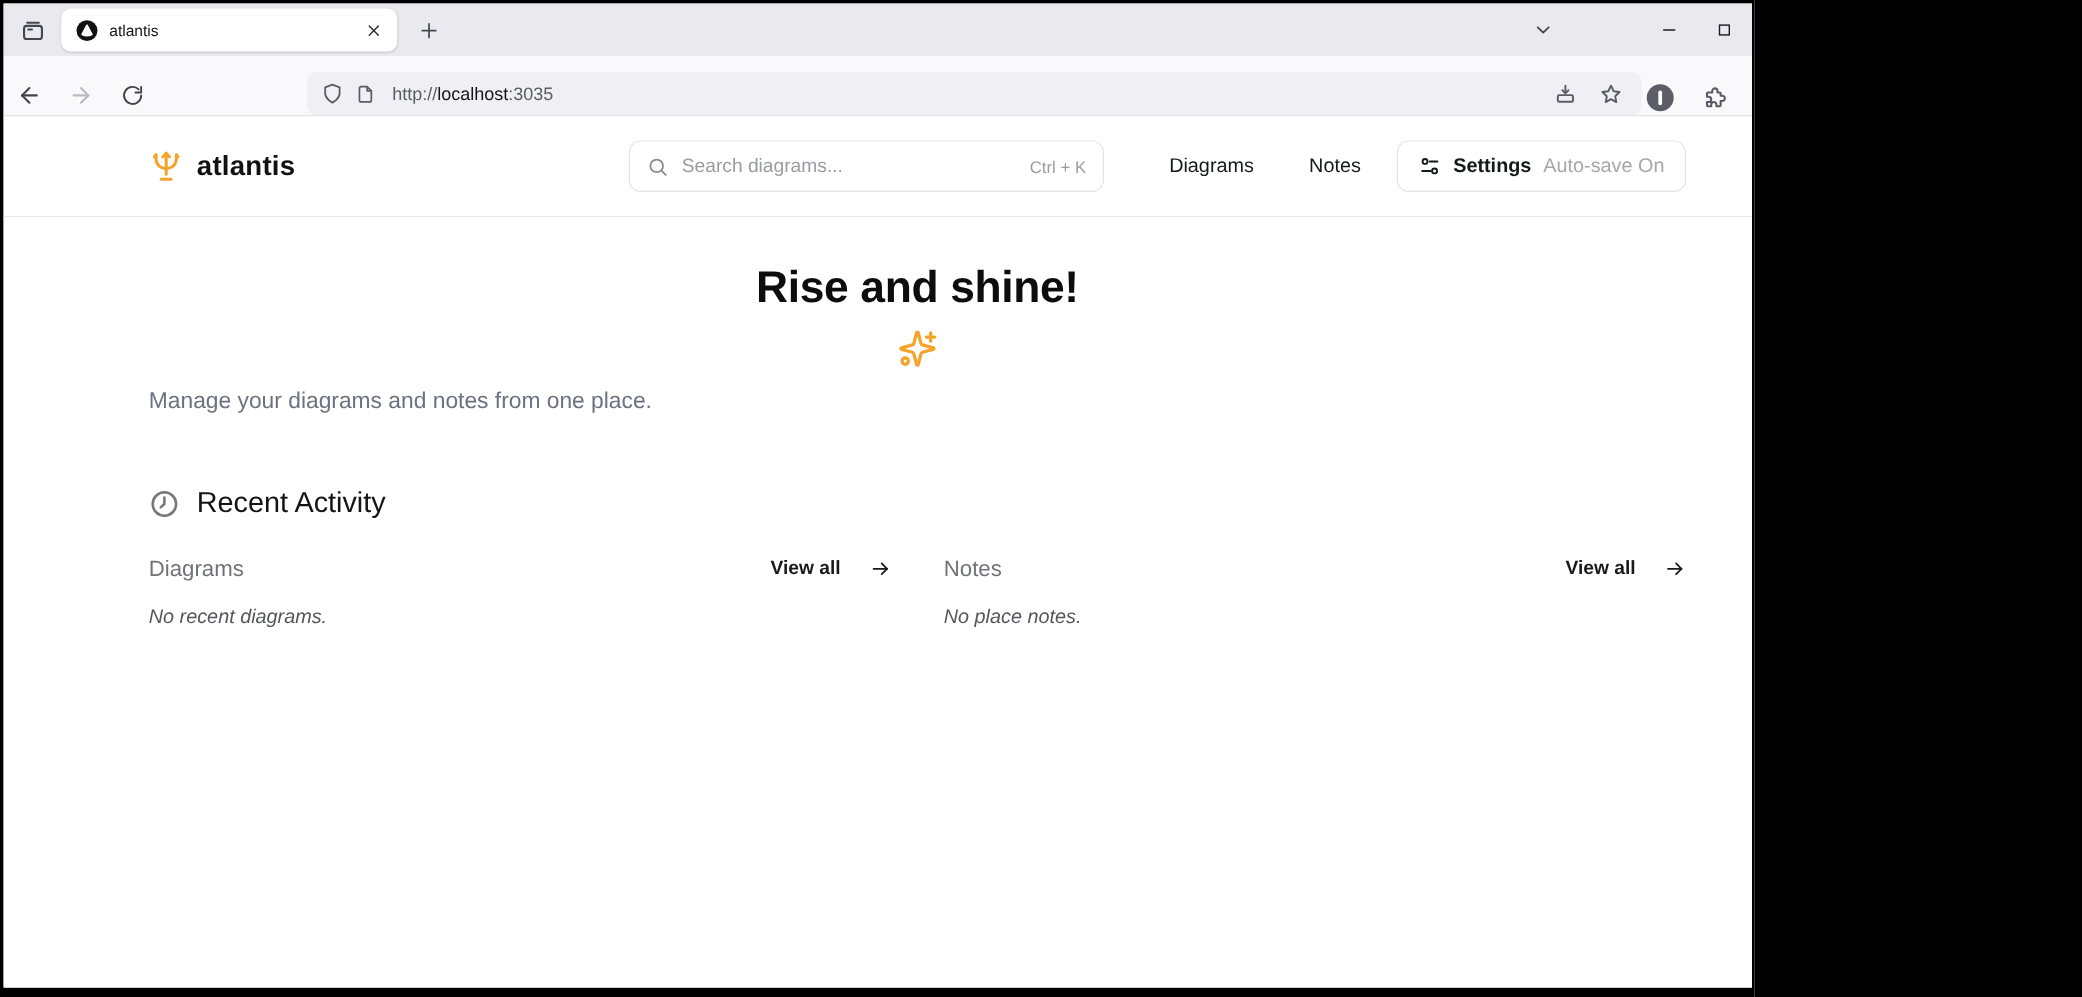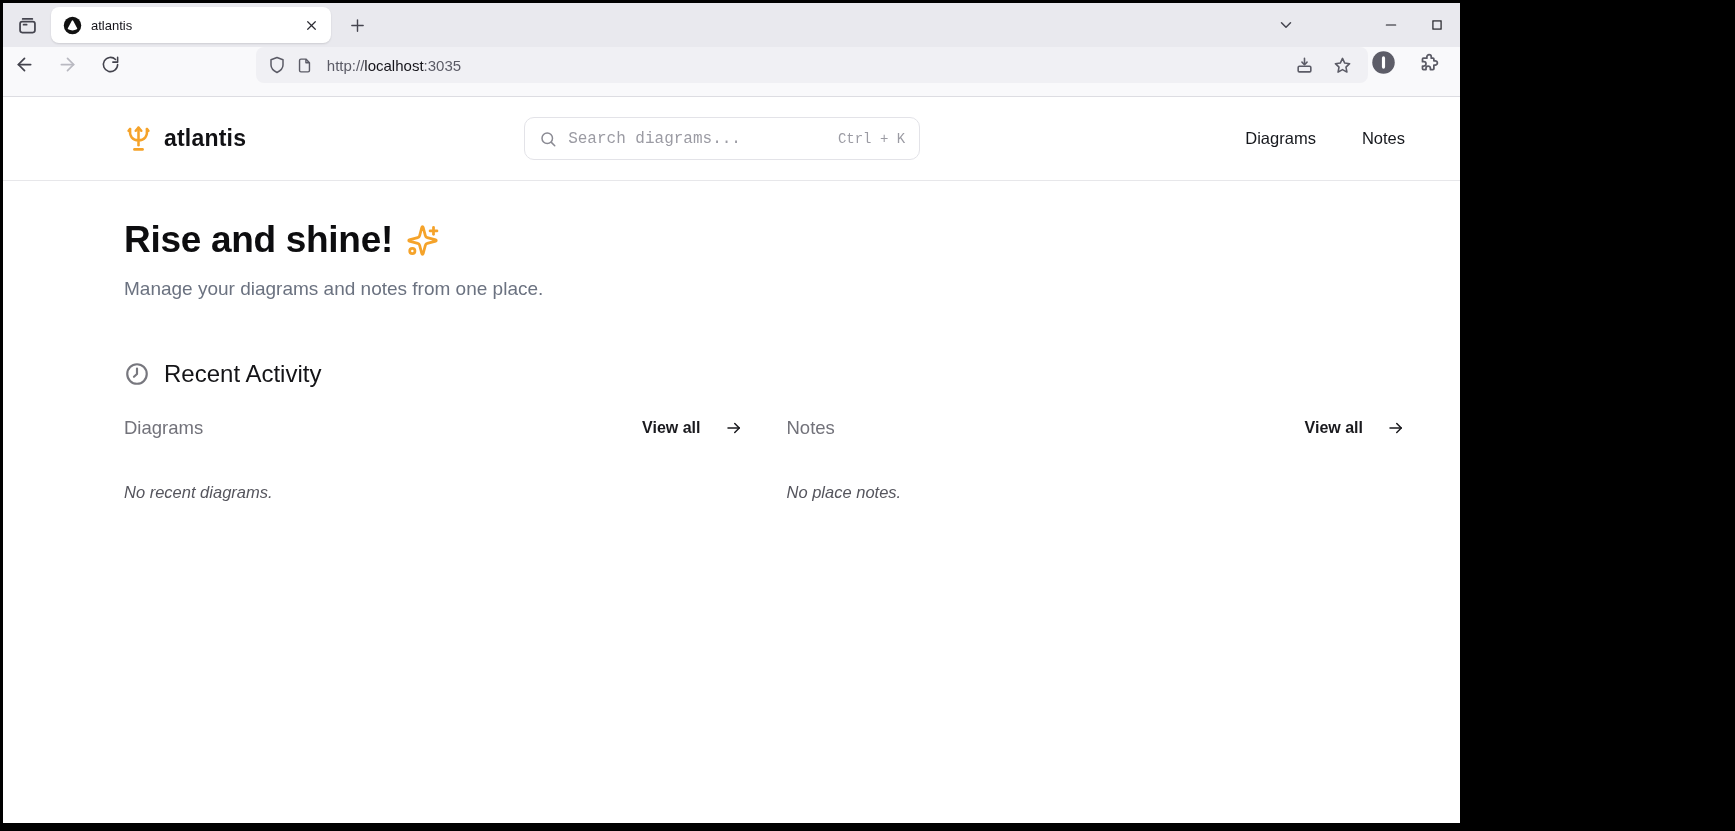--- a/index.html
+++ b/index.html
@@ -21,66 +21,66 @@
   .favicon { width:19px; height:19px; flex:none; }
   .newtab { margin-left:10px; }
   .tab-spacer { flex:1; }
   .win-controls { display:flex; align-items:center; }
   .alltabs { margin-right:66px; }
   .win-btn { width:46px; height:34px; border:none; background:transparent; display:flex;
     align-items:center; justify-content:center; color:#1b1b21; cursor:pointer; }
 
   
   .toolbar { height:50px; background:#f9f9fb; border-bottom:1px solid #dddde2;
-    display:flex; align-items:flex-start; padding:0 10px 0 6px; flex:none; }
+    display:flex; align-items:flex-end; padding:0 10px 0 6px; flex:none; }
   .nav-ico { width:34px; height:34px; border:none; background:transparent; border-radius:6px;
     display:flex; align-items:center; justify-content:center; color:#43434d; cursor:pointer; margin-right:12px; }
   .nav-ico.disabled { color:#b9b9c1; }
   .urlbar { margin-left:118px; width:1220px; height:36px; background:#f0f0f4; border-radius:8px;
     display:flex; align-items:center; padding:0 12px; gap:10px; }
   .url-text { font-size:15px; color:#5b5b66; margin-left:4px; white-space:nowrap; }
   .url-text .host { color:#15141a; }
   .url-spacer { flex:1; }
   .url-action { width:28px; height:28px; border:none; background:transparent; border-radius:4px;
     display:flex; align-items:center; justify-content:center; color:#5b5b66; cursor:pointer; }
   .tb-right { margin-left:auto; display:flex; align-items:center; gap:16px; padding-right:6px; }
   .profile-btn { width:30px; height:30px; border:none; background:transparent; display:flex;
     align-items:center; justify-content:center; cursor:pointer; }
 
   
   .app-header { height:84px; background:#fff; border-bottom:1px solid #e7e7ea;
     display:flex; align-items:center; padding:0 55px 0 121px; flex:none; }
   .brand { display:flex; align-items:center; gap:11px; cursor:pointer; }
   .brand-name { font-size:23px; font-weight:700; color:#111114; letter-spacing:.2px; }
   .searchbox { margin-left:278px; width:396px; height:43px; border:1px solid #e3e3e8; border-radius:10px;
-    display:flex; align-items:center; padding:0 14px; gap:11px; background:#fff;font-family:Liberation Mono, monospace; }
+    display:flex; align-items:center; padding:0 14px; gap:11px; background:#fff; }
   .searchbox input { border:none; outline:none; flex:1; font-size:16px; color:#33333a;
     font-family:inherit; background:transparent; }
   .searchbox input::placeholder { color:#9b9ba3; }
   .kbd-hint { font-size:14px; color:#9b9ba3; white-space:nowrap;text-align:center; }
   .app-nav { margin-left:auto; display:flex; align-items:center; gap:46px; }
   .app-link { font-size:16.5px; font-weight:500; color:#16181d; text-decoration:none; cursor:pointer; background:none; border:none; font-family:inherit; }
   .settings-btn { margin-left:-16px; height:43px; border:1px solid #e3e3e8; border-radius:10px; background:#fff;
     display:flex; align-items:center; gap:10px; padding:0 17px; cursor:pointer; font-family:inherit; }
   .settings-label { font-size:16.5px; font-weight:700; color:#16181d; }
   .settings-status { font-size:16.5px; color:#a6a6ad; }
 
   
   .main { flex:1; background:#fff; padding:38px 55px 0 121px; }
-  .greeting { display:flex; align-items:center; gap:13px; }
+  .greeting { display:flex; align-items:center; gap:13px;flex-direction:column; }
   .greeting h1 { font-size:37px; font-weight:700; color:#0d0d0f; letter-spacing:-.3px; }
   .subtitle { margin-top:17px; font-size:19px; color:#6b7280; }
   .recent-head { margin-top:60px; display:flex; align-items:center; gap:14px; }
   .recent-title { font-size:24px; font-weight:400; color:#141417; }
   .columns { margin-top:29px; display:grid; grid-template-columns:1fr 1fr; column-gap:44px; }
   .col-head { display:flex; align-items:center; justify-content:space-between; }
   .col-label { font-size:18.5px; color:#72727a; }
   .view-all { display:flex; align-items:center; gap:24px; font-size:16px; font-weight:600;
     color:#1a1a1e; background:none; border:none; cursor:pointer; font-family:inherit; }
-  .empty-text { margin-top:44px; font-size:16.5px; font-style:italic; color:#55555d; }
+  .empty-text { margin-top:20px; font-size:16.5px; font-style:italic; color:#55555d; }
 
   svg { display:block; }
 </style>
 </head>
 <body>
 
 <div class="window">
 
   <div class="tabbar">
     <button class="chrome-btn">
@@ -243,20 +243,32 @@
             <path d="m21 21-4.2-4.2"></path>
           </svg>
       </span>
       <input type="text" value="" placeholder="Search diagrams..." style="">
       <span class="kbd-hint">Ctrl + K</span>
     </div>
 
     <div class="app-nav">
       <button class="app-link">Diagrams</button>
       <button class="app-link">Notes</button>
+      <button class="settings-btn">
+        <span>
+          <svg width="19" height="19" viewBox="0 0 24 24" fill="none" stroke="#16181d" stroke-width="2" stroke-linecap="round">
+              <circle cx="7" cy="7" r="2.6"></circle>
+              <path d="M12 7h8"></path>
+              <path d="M4 17h9"></path>
+              <circle cx="17" cy="17" r="2.6"></circle>
+            </svg>
+        </span>
+        <span class="settings-label">Settings</span>
+        <span class="settings-status">Auto-save On</span>
+      </button>
     </div>
   </div>
 
   <div class="main">
     <div class="greeting">
       <h1>Rise and shine!</h1>
       <span>
         <svg width="33" height="33" viewBox="0 0 24 24" fill="none" stroke="#f5a32a" stroke-width="2" stroke-linecap="round" stroke-linejoin="round">
           <path d="M9.937 15.5A2 2 0 0 0 8.5 14.063l-6.135-1.582a.5.5 0 0 1 0-.962L8.5 9.936A2 2 0 0 0 9.937 8.5l1.582-6.135a.5.5 0 0 1 .963 0L14.063 8.5A2 2 0 0 0 15.5 9.937l6.135 1.581a.5.5 0 0 1 0 .964L15.5 14.063a2 2 0 0 0-1.437 1.437l-1.582 6.135a.5.5 0 0 1-.963 0z"></path>
           <path d="M20 2.5v5"></path>

